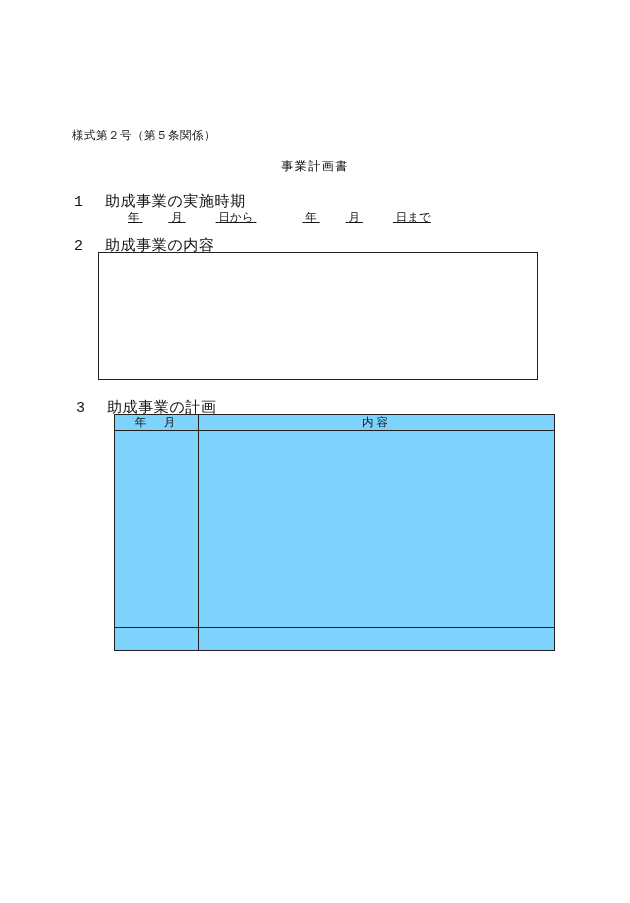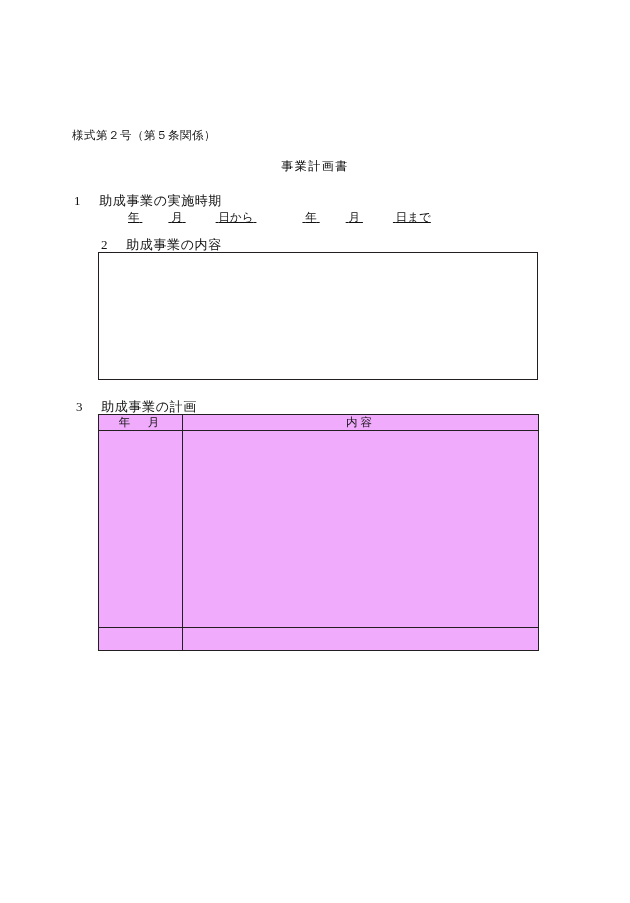--- a/index.html
+++ b/index.html
@@ -44,34 +44,35 @@
     width: 630px;
     text-align: center;
     font-size: 12px;
     letter-spacing: 1.5px;
     color: #000000;
   }
 
   
   .sec {
     position: absolute;
-    font-size: 13px;
+    font-size: 15px;
     color: #111;
     white-space: nowrap;
+    font-family: Liberation Mono, monospace;
   }
   .sec .num {
     display: inline-block;
     width: 22px;
   }
   .sec .label {
     letter-spacing: 0.6px;
   }
 
   .sec1 { left: 74px; top: 192px; }
-  .sec2 { left: 74px; top: 236px; margin-left: 27px; }
+  .sec2 { left: 74px; top: 236px; }
   .sec3 { left: 76px; top: 398px; }
 
   
   .date-line {
     position: absolute;
     left: 128px;
     top: 210px;
     font-size: 11.5px;
     color: #111;
     white-space: nowrap;
@@ -89,26 +90,26 @@
     width: 440px;
     height: 128px;
     border: 1px solid #231f20;
     background: #fff;
     box-sizing: border-box;
   }
 
   
   .plan-table {
     position: absolute;
-    left: 98px;
+    left: 114px;
     top: 414px;
     width: 440px;
     border-collapse: collapse;
     table-layout: fixed;
-    background: #f0abfc;
+    background: #7dd3fc;
   }
   .plan-table th,
   .plan-table td {
     border: 1px solid #231f20;
     font-weight: normal;
     font-size: 11.5px;
     color: #111;
     padding: 0;
   }
   .plan-table th {

